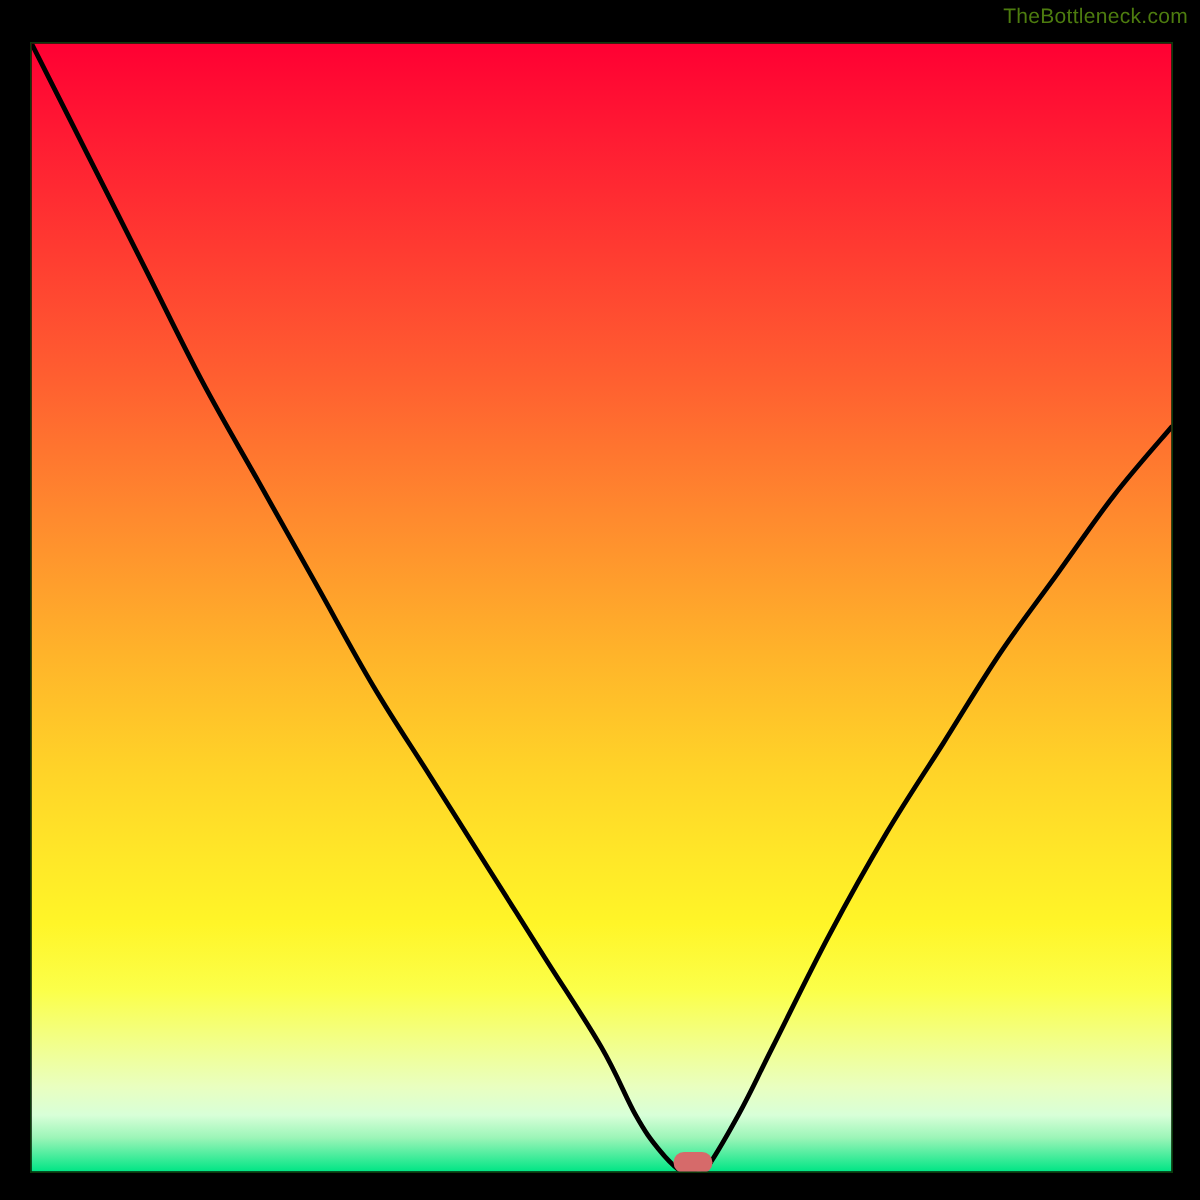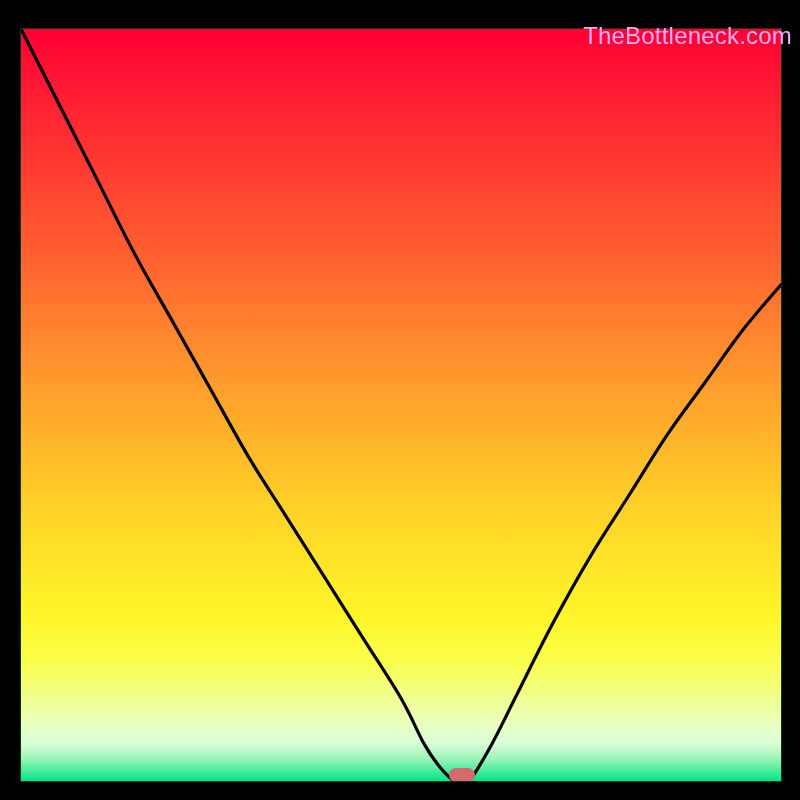--- a/index.html
+++ b/index.html
@@ -14,26 +14,25 @@
   .frame {
     position: relative;
     width: 800px;
     height: 800px;
     background: #000;
   }
   .watermark {
     position: absolute;
     top: 2px;
     right: 8px;
-    color: #f0abfc;
-    font-size: 24px;
+    color: #4d7c0f;
+    font-size: 14px;
     font-weight: 500;
     letter-spacing: 0.2px;
     z-index: 50;
-    margin-top: 20px;
   }
   .plot-area {
     position: absolute;
     left: 20px;
     top: 28px;
     width: 760px;
     height: 752px;
     overflow: hidden;
     border: 1px solid #0b3a0b;
   }

